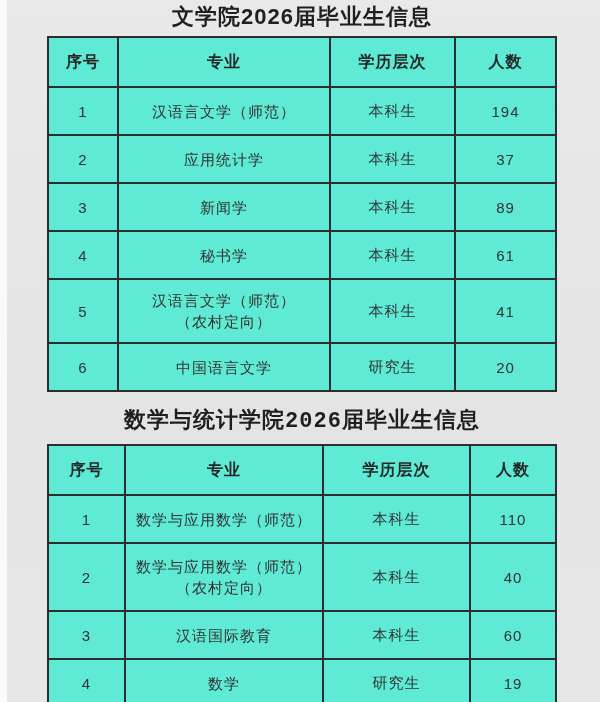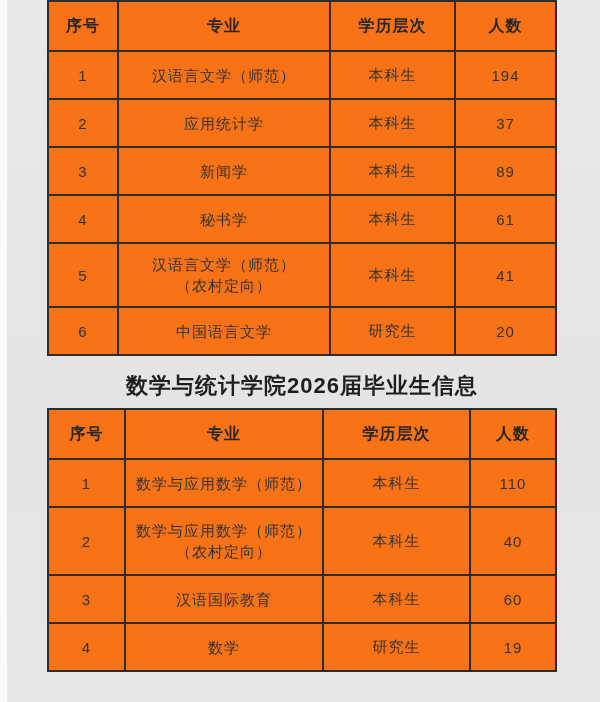--- a/index.html
+++ b/index.html
@@ -27,26 +27,27 @@
     color: #1f1f1f;
     letter-spacing: 1px;
     line-height: 34px;
     height: 36px;
     white-space: nowrap;
   }
   .doc-title.second {
     margin-top: 8px;
     height: 44px;
     line-height: 44px;
+    font-family: Liberation Mono, monospace;
   }
   table.grad {
     width: 508px;
     border-collapse: collapse;
     table-layout: fixed;
-    background: #f97316;
+    background: #5eead4;
   }
   table.grad, table.grad th, table.grad td {
     border: 2px solid #2d2d2d;
   }
   table.grad th {
     font-size: 16px;
     font-weight: bold;
     color: #262626;
     text-align: center;
     vertical-align: middle;
@@ -74,20 +75,21 @@
   .t2 col:nth-child(3){ width: 147px; }
   .t2 col:nth-child(4){ width: 86px; }
 </style>
 </head>
 <body>
 
 <div class="left-strip"></div>
 
 <div class="doc">
 
+  <div class="doc-title">文学院2026届毕业生信息</div>
 
   <table class="grad t1">
     <colgroup>
         <col>
         <col>
         <col>
         <col>
       </colgroup>
     <thead>
       <tr class="hrow">

